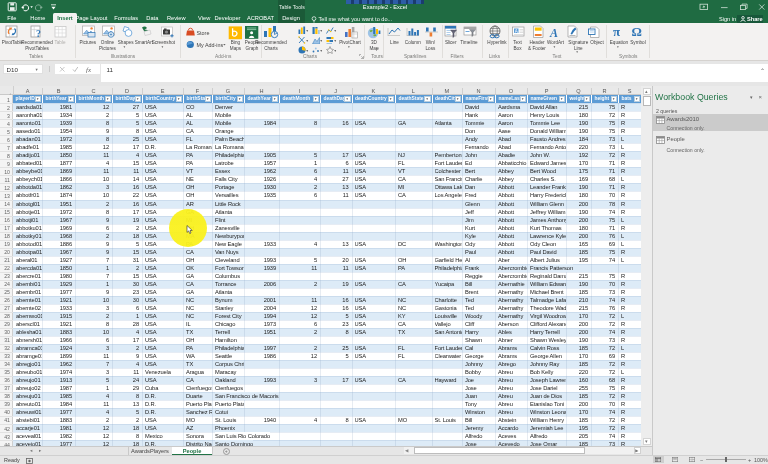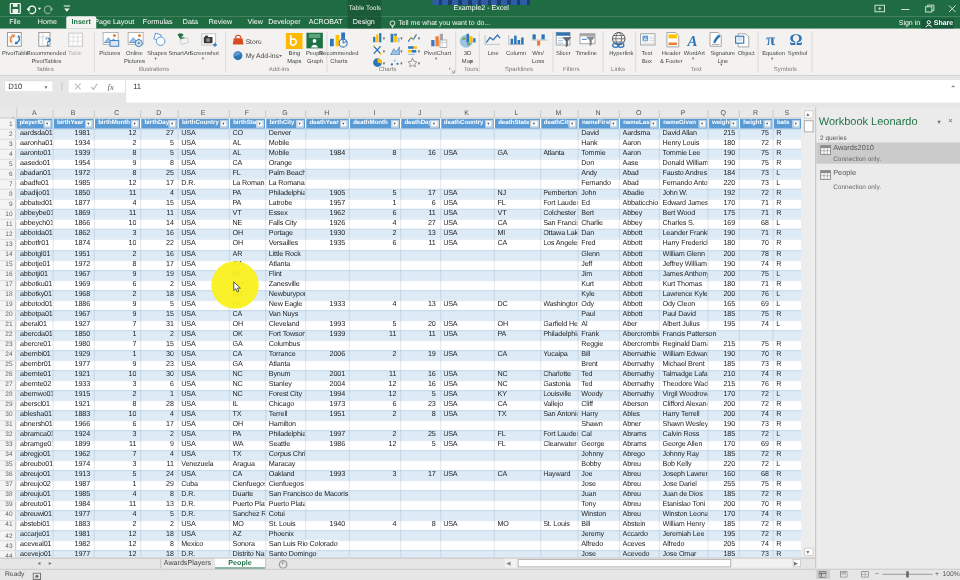--- a/index.html
+++ b/index.html
@@ -1425,21 +1425,21 @@
 </div>
 
 <div class="ab" style="left:641px;top:86.3px;width:11px;height:359.7px;background:#ededed"></div>
 <div class="ab" style="left:642.5px;top:88px;width:8.3px;height:7.3px;background:#fff;border:1px solid #d4d4d4;box-sizing:border-box"></div>
 <div class="tx" style="left:644.2px;top:89.2px;font-size:4.2px;color:#777">▲</div>
 <div class="ab" style="left:642.5px;top:96.2px;width:8.3px;height:9.5px;background:#fff;border:1px solid #b8b8b8;box-sizing:border-box"></div>
 <div class="ab" style="left:642.5px;top:437.7px;width:8.3px;height:7.3px;background:#fff;border:1px solid #d4d4d4;box-sizing:border-box"></div>
 <div class="tx" style="left:644.2px;top:438.9px;font-size:4.2px;color:#777">▼</div>
 
 <div class="ab" style="left:652px;top:86.3px;width:116px;height:368.7px;background:#ebebeb;border-left:1px solid #c9c9c9;box-sizing:border-box"></div>
-<div class="tx" style="left:655px;top:92px;font-size:8.8px;color:#217346">Workbook Leonardo</div>
+<div class="tx" style="left:655px;top:92px;font-size:8.8px;color:#217346">Workbook Queries</div>
 <div class="tx" style="left:750px;top:94px;font-size:5px;color:#666">▾</div>
 <div class="tx" style="left:758.5px;top:93.5px;font-size:6px;color:#666">×</div>
 <div class="tx" style="left:656px;top:107.8px;font-size:5.2px;color:#555">2 queries</div>
 <div class="ab" style="left:652.5px;top:113.8px;width:115.5px;height:17.7px;background:#cbcbcb"></div>
 <svg class="ab" style="left:656px;top:116.2px" width="9" height="8" viewBox="0 0 9 8">
 <rect x="0.5" y="0.5" width="8" height="7" fill="#fff" stroke="#8a8a8a" stroke-width="0.8"></rect>
 <rect x="0.5" y="0.5" width="8" height="2" fill="#8a8a8a"></rect>
 <path d="M0.5 4.6 h8 M3.2 2.5 v5 M5.9 2.5 v5" stroke="#8a8a8a" stroke-width="0.5"></path>
 </svg>
 <div class="tx" style="left:666.5px;top:116.2px;font-size:5.9px;color:#595959">Awards2010</div>

